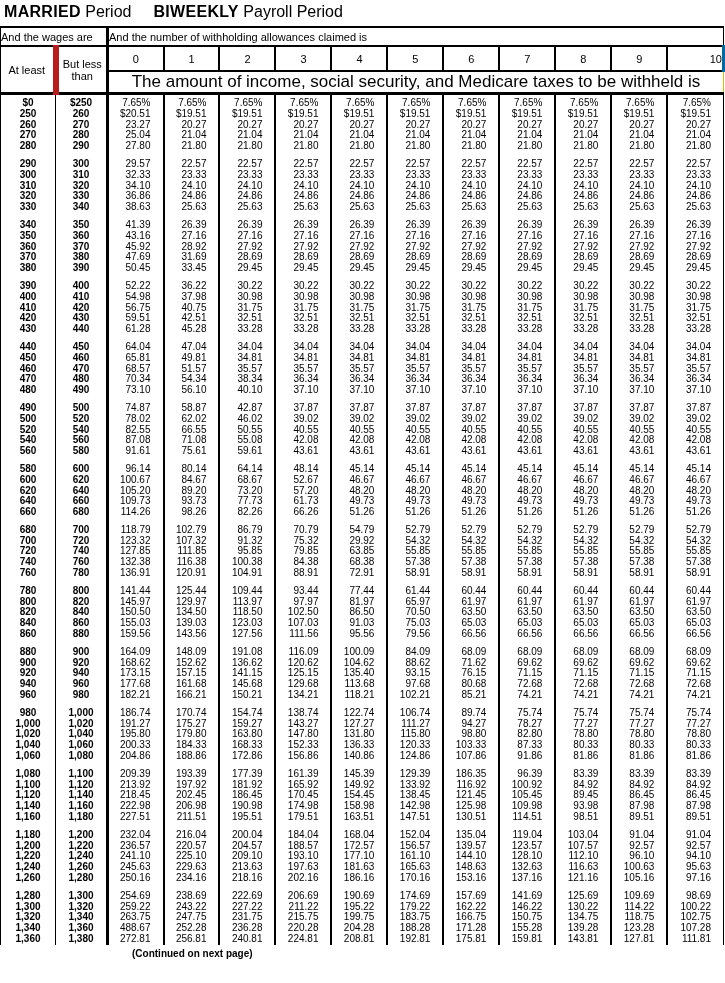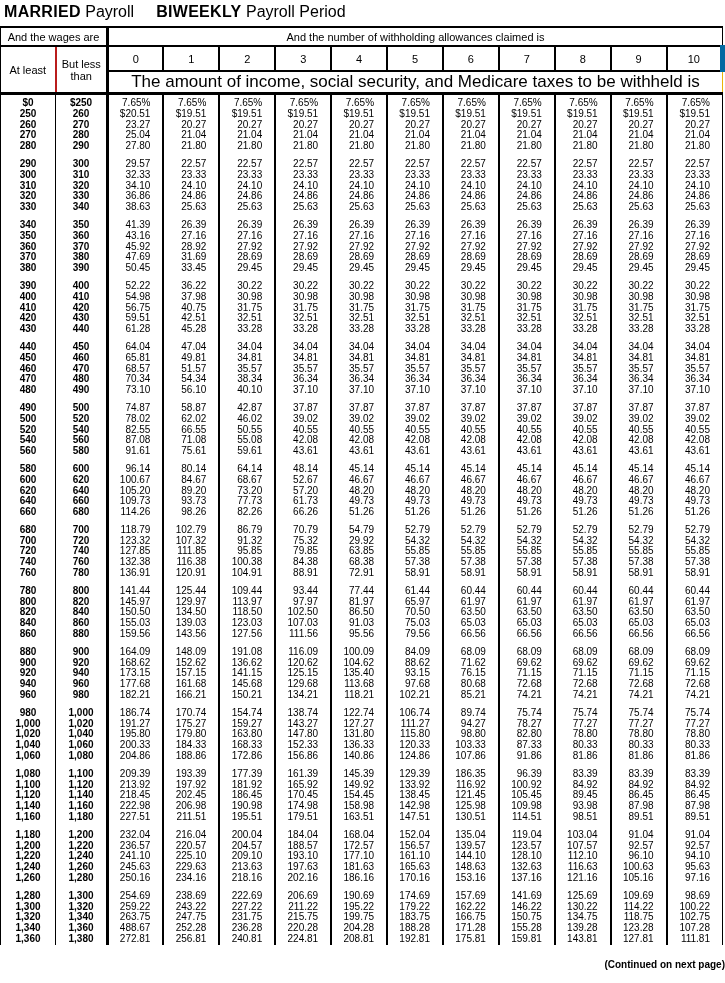--- a/index.html
+++ b/index.html
@@ -12,52 +12,52 @@
   .title-line .b { font-weight:bold; letter-spacing:0.3px;margin-top:20px; }
   .title-line .gap { display:inline-block; width:22px; }
   .subtitle { width:516px; text-align:center; font-weight:bold; font-size:11px; margin-top:2px; }
 
   table.tax { width:725px; border-collapse:collapse; table-layout:fixed; margin-top:5px;
               border-top:2px solid #000; }
   col.c-al { width:55px; } col.c-bl { width:52px; }
 
   td { overflow:hidden; }
 
-  .h1 td { height:19px; font-size:11px; text-align:center; vertical-align:middle;margin-top:38px; }
+  .h1 td { height:19px; font-size:11px; vertical-align:middle;margin-top:38px; }
   .h1 .h1-wages { border-left:1px solid #000; border-right:3px solid #000; border-bottom:2px solid #000; }
   .h1 .h1-alw   { border-right:1px solid #000; border-bottom:2px solid #000; }
 
   .h2 td { height:25px; font-size:11px; text-align:center; vertical-align:middle; line-height:12px; }
-  .h-atleast { border-left:1px solid #000; border-right:2px solid #b91c1c; border-bottom:3px solid #000; }
+  .h-atleast { border-left:1px solid #000; border-right:6px solid #b91c1c; border-bottom:3px solid #000; }
   .h-butless { border-right:3px solid #000; border-bottom:3px solid #000; }
   td.alw { border-left:2px solid #000; border-right:2px solid #000; border-bottom:2px solid #000; }
-  td.alw:last-child { border-right:5px solid #0369a1; }
+  td.alw:last-child { border-right:3px solid #0369a1;text-align:right; }
 
   .h3 td { height:16px; font-size:17px; text-align:center; vertical-align:middle;
            border-bottom:3px solid #000; border-right:1px solid #eab308; }
 
   tbody.data td { height:10.8px; line-height:10.8px; font-size:10px; vertical-align:bottom; white-space:nowrap; }
   tbody.data td.wal { border-left:1px solid #000; border-right:1px solid #000;
                       font-weight:bold; text-align:center; }
   tbody.data td.wbl { border-right:3px solid #000; font-weight:bold; text-align:center; }
   tbody.data td.amt { border-right:2px solid #000; text-align:right; padding-right:12px; }
   tbody.data td.amt.last { border-right:1px solid #000; }
   tbody.data tr.gstart td { padding-top:7px; }
   tbody.data tr.gfirst td { padding-top:3px; }
 
-  .footer-note { width:725px; text-align:right; padding-left:132px; font-size:10px;
-                 font-weight:bold; margin-top:14px; }
+  .footer-note { width:725px; text-align:left; padding-left:132px; font-size:10px;
+                 font-weight:bold; margin-top:3px; }
 </style>
 </head>
 <body>
 
 <div class="page">
 
   <div class="title-line">
-    <span class="b">MARRIED</span><span> Payroll</span><span class="gap"></span><span class="b">BIWEEKLY</span><span> Payroll Period</span>
+    <span class="b">MARRIED</span><span> Period</span><span class="gap"></span><span class="b">BIWEEKLY</span><span> Payroll Period</span>
   </div>
 
   <table class="tax">
     <colgroup>
       <col class="c-al">
         <col class="c-bl">
       <col>
         <col>
         <col>
         <col>

